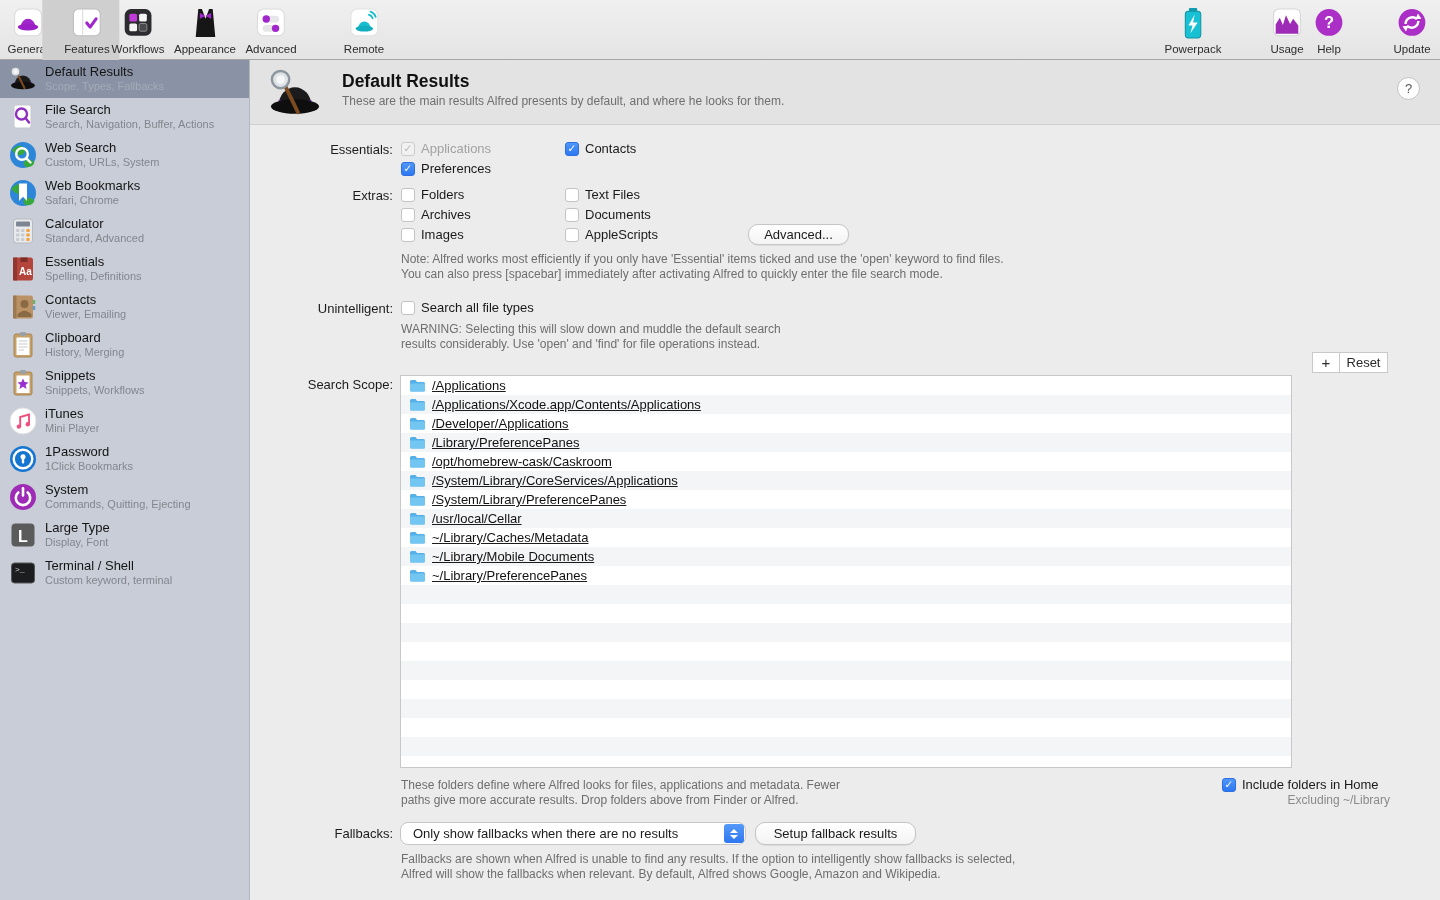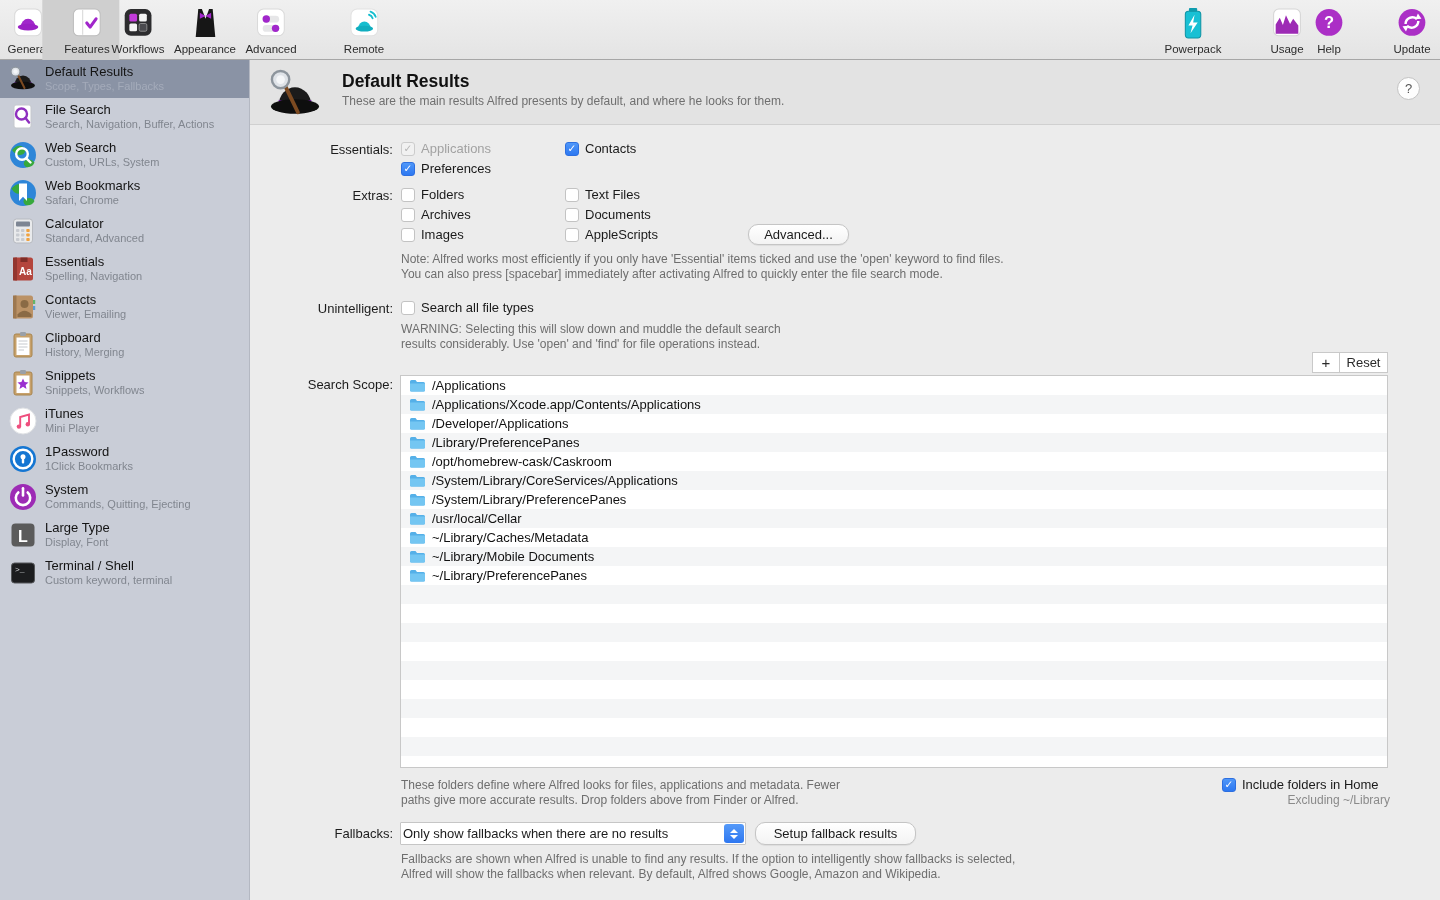--- a/index.html
+++ b/index.html
@@ -52,30 +52,30 @@
 
   .btn { background:linear-gradient(#ffffff,#f3f3f3); border:1px solid #c5c5c5; border-radius:10px;
          font-size:13px; color:#1a1a1a; display:flex; align-items:center; justify-content:center;
          box-shadow:0 0.5px 1px rgba(0,0,0,.12); cursor:default; }
   .seg { position:absolute; display:flex; }
   .seg .sbtn { background:#fff; border:1px solid #c9c9c9; font-size:13px; color:#2a2a2a;
                height:21px; display:flex; align-items:center; justify-content:center; cursor:default; }
   .seg .sbtn.plus { width:27px; border-right:none; font-size:15px; }
   .seg .sbtn.reset { width:49px; }
 
-  .scope-list { position:absolute; left:150px; top:250px; width:988px; height:393px;
+  .scope-list { position:absolute; left:150px; top:250px; width:892px; height:393px;
                 border:1px solid #c8c8c8; background:#fff;
-                background-image:repeating-linear-gradient(to bottom,#ffffff 0px,#ffffff 19px,#f4f5f6 19px,#f4f5f6 38px); }
+                background-image:repeating-linear-gradient(to bottom,#ffffff 0px,#ffffff 19px,#f4f5f6 19px,#f4f5f6 38px);text-decoration:underline; }
   .scope-row { height:19px; display:flex; align-items:center; gap:7px; padding-left:8px;
                font-size:13px; color:#111; cursor:default; }
   .scope-row svg { flex:0 0 16px; }
 
   .select { position:absolute; left:150px; top:697px; width:346px; height:23px; background:#fff;
-            border:1px solid #c6c6c6; border-radius:1px; font-size:13px; display:flex; align-items:center;
-            padding-left:2px; cursor:default; }
+            border:1px solid #c6c6c6; border-radius:8px; font-size:13px; display:flex; align-items:center;
+            padding-left:12px; cursor:default; }
   .select .stepper { position:absolute; right:1px; top:1px; width:20px; height:19px; border-radius:3px;
                      background:linear-gradient(#559af9,#2e77f0); display:flex; flex-direction:column;
                      align-items:center; justify-content:center; gap:2px; }
   .select .stepper i { width:0; height:0; border-left:4px solid transparent; border-right:4px solid transparent; }
   .select .stepper i.up { border-bottom:4.5px solid #fff; }
   .select .stepper i.dn { border-top:4.5px solid #fff; }
 
   .right-note { position:absolute; font-size:12px; color:#8a8a8a; text-align:left; }
 </style>
 </head>
@@ -294,21 +294,21 @@
     <span class="sb-icon">
       <svg width="30" height="30" viewBox="0 0 30 30">
           <rect x="5" y="3.5" width="20" height="23" rx="2.5" fill="#b4453c"></rect>
           <rect x="5" y="3.5" width="4" height="23" fill="#93362f"></rect>
           <rect x="12.5" y="3.5" width="7" height="4.5" fill="#7e2d27"></rect>
           <text x="17.5" y="21" font-size="10" font-weight="bold" fill="#fff" text-anchor="middle" font-family="Liberation Sans,sans-serif">Aa</text>
         </svg>
     </span>
     <span class="sb-text">
       <div class="sb-title">Essentials</div>
-      <div class="sb-sub">Spelling, Navigation</div>
+      <div class="sb-sub">Spelling, Definitions</div>
     </span>
   </div>
 
   <div class="sb-item">
     <span class="sb-icon">
       <svg width="30" height="30" viewBox="0 0 30 30">
           <rect x="5" y="3.5" width="20" height="23" rx="2.5" fill="#bb9266"></rect>
           <rect x="5" y="3.5" width="3.5" height="23" fill="#9d7850"></rect>
           <circle cx="16.5" cy="12" r="4" fill="#8a6a45"></circle>
           <path d="M9.5 22.5 q7 -7.5 14 0 l0 2.5 l-14 0z" fill="#8a6a45"></path>

